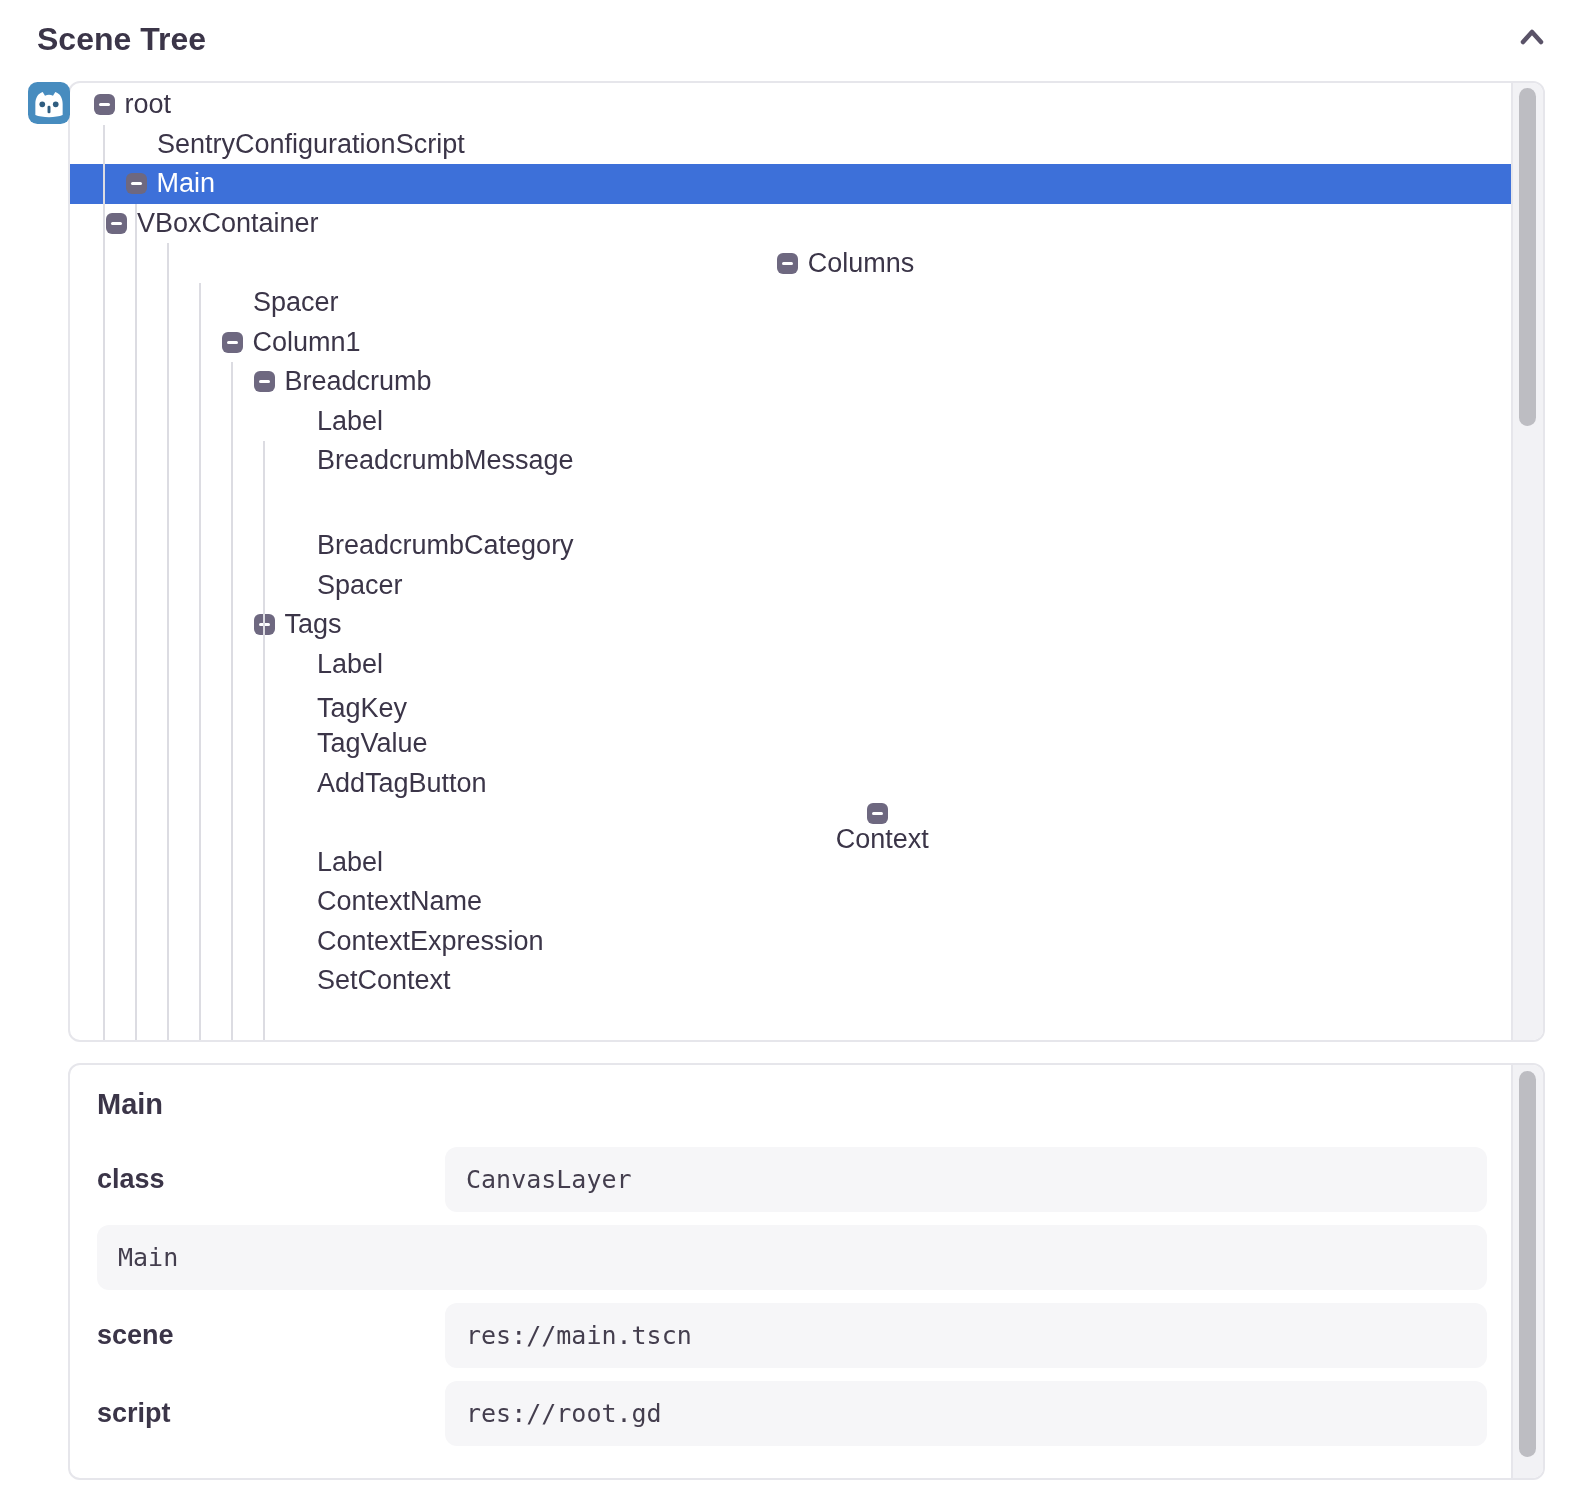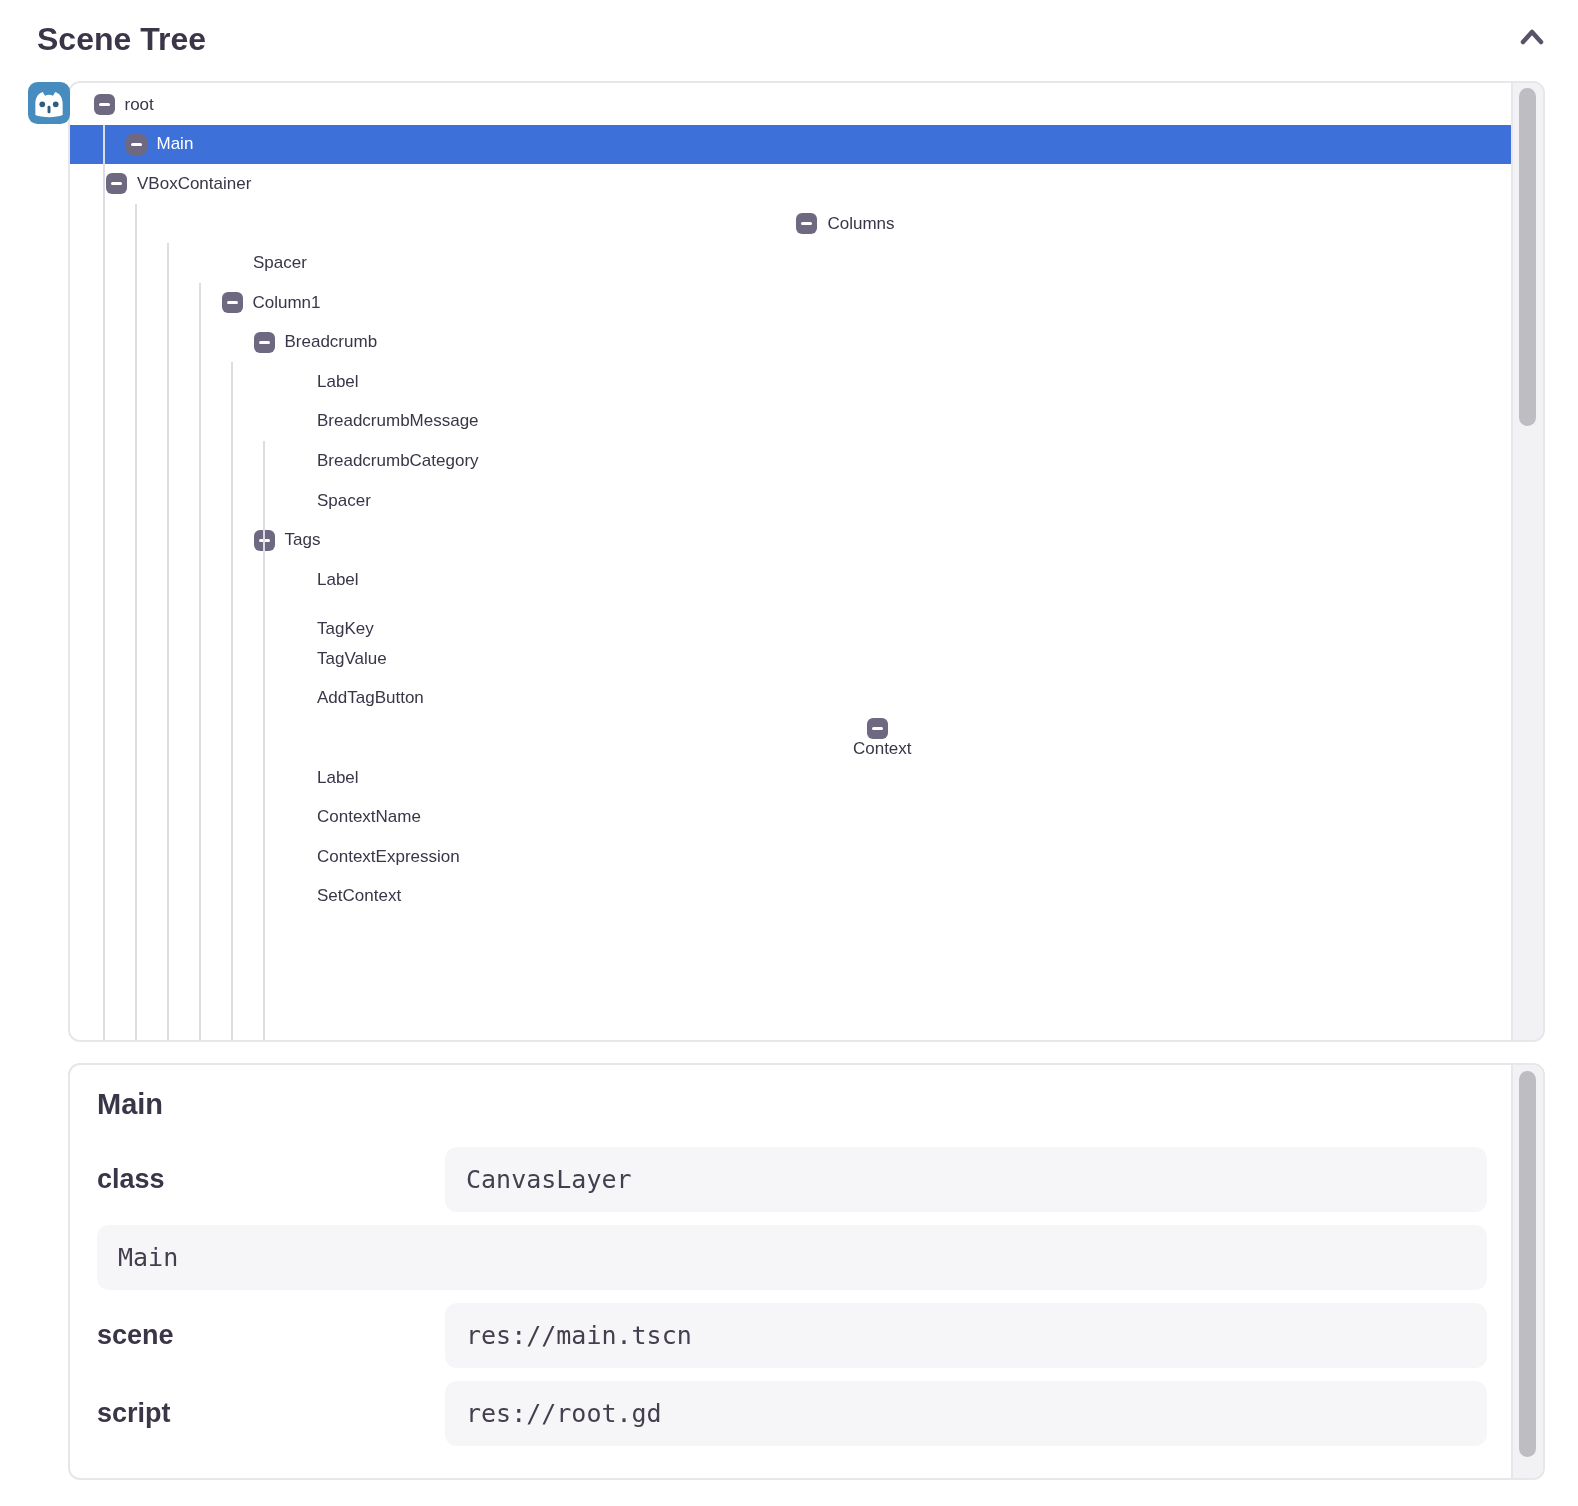--- a/index.html
+++ b/index.html
@@ -47,21 +47,21 @@
   .details-panel .scroll-thumb{top:6px;height:386px;}
   
   .godot-icon{position:absolute;left:28px;top:82px;width:42px;height:42px;z-index:6;}
   
   .tree-body{
     position:absolute;top:0;left:0;right:32px;bottom:0;
     overflow:hidden;padding-top:2px;border-radius:10px 0 0 10px;
   }
   .tree-row{
     position:relative;display:flex;align-items:center;height:39.58px;
-    font-size:17px;color:var(--text-dark);white-space:nowrap;cursor:default;z-index:1;
+    font-size:27px;color:var(--text-dark);white-space:nowrap;cursor:default;z-index:1;
   }
   .tree-row.selected{background:var(--accent-blue);color:#fff;}
   .expander{
     flex:0 0 auto;width:21px;height:21px;margin-right:10px;border-radius:6px;
     background:var(--expander-bg);display:flex;align-items:center;justify-content:center;
   }
   .expander .minus{display:block;width:11px;height:3px;border-radius:2px;background:#fff;}
   .guide-line{position:absolute;width:2px;bottom:0;background:var(--guide);z-index:2;}
   
   .details-content{position:absolute;top:0;left:0;right:32px;bottom:0;padding:22px 0 0 27px;overflow:hidden;}
@@ -98,20 +98,24 @@
 
 <div class="panel tree-panel">
   <div class="tree-body" id="tree-rows">
       <div class="tree-row" style="padding-left: 23.5px;">
     <span class="expander">
           <span class="minus"></span>
         </span>
     <span class="node-label">root</span>
   </div>
       <div class="guide-line" style="left: 33px; top: 41.58px;"></div>
+      <div class="tree-row" style="padding-left: 87px;">
+
+    <span class="node-label">SentryConfigurationScript</span>
+  </div>
       <div class="tree-row selected" style="padding-left: 55.5px;">
     <span class="expander">
           <span class="minus"></span>
         </span>
     <span class="node-label">Main</span>
   </div>
       <div class="guide-line" style="left: 65px; top: 120.74px;"></div>
       <div class="tree-row" style="padding-left: 36px;">
     <span class="expander">
           <span class="minus"></span>
@@ -145,21 +149,21 @@
   </div>
       <div class="guide-line" style="left: 193px; top: 358.22px;"></div>
       <div class="tree-row" style="padding-left: 247px;">
 
     <span class="node-label">Label</span>
   </div>
       <div class="tree-row" style="padding-left: 247px;">
 
     <span class="node-label">BreadcrumbMessage</span>
   </div>
-      <div class="tree-row" style="padding-left: 247px;">
+      <div class="tree-row" style="padding-left: 247px; margin-top: 45px;">
 
     <span class="node-label">BreadcrumbCategory</span>
   </div>
       <div class="tree-row" style="padding-left: 247px;">
 
     <span class="node-label">Spacer</span>
   </div>
       <div class="tree-row" style="padding-left: 183.5px;">
     <span class="expander">
           <span class="minus"></span>

